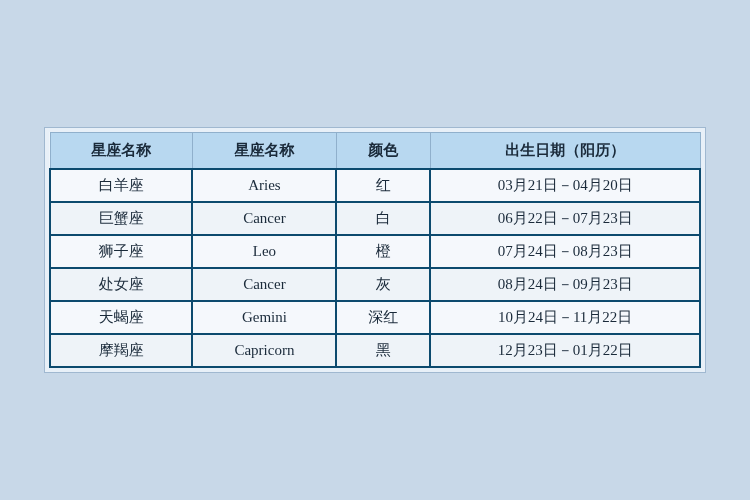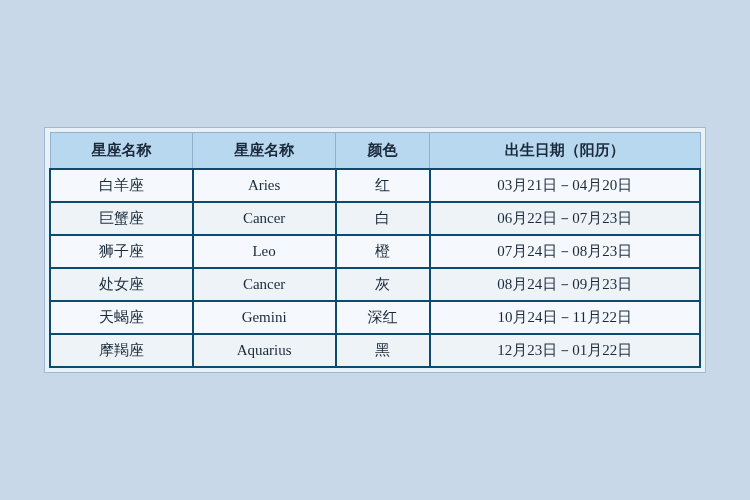--- a/index.html
+++ b/index.html
@@ -82,19 +82,19 @@
           <td>08月24日－09月23日</td>
         </tr>
         <tr>
           <td>天蝎座</td>
           <td>Gemini</td>
           <td>深红</td>
           <td>10月24日－11月22日</td>
         </tr>
         <tr>
           <td>摩羯座</td>
-          <td>Aquarius</td>
+          <td>Capricorn</td>
           <td>黑</td>
           <td>12月23日－01月22日</td>
         </tr>
       </tbody>
   </table>
 </div>
 
 </body></html>

